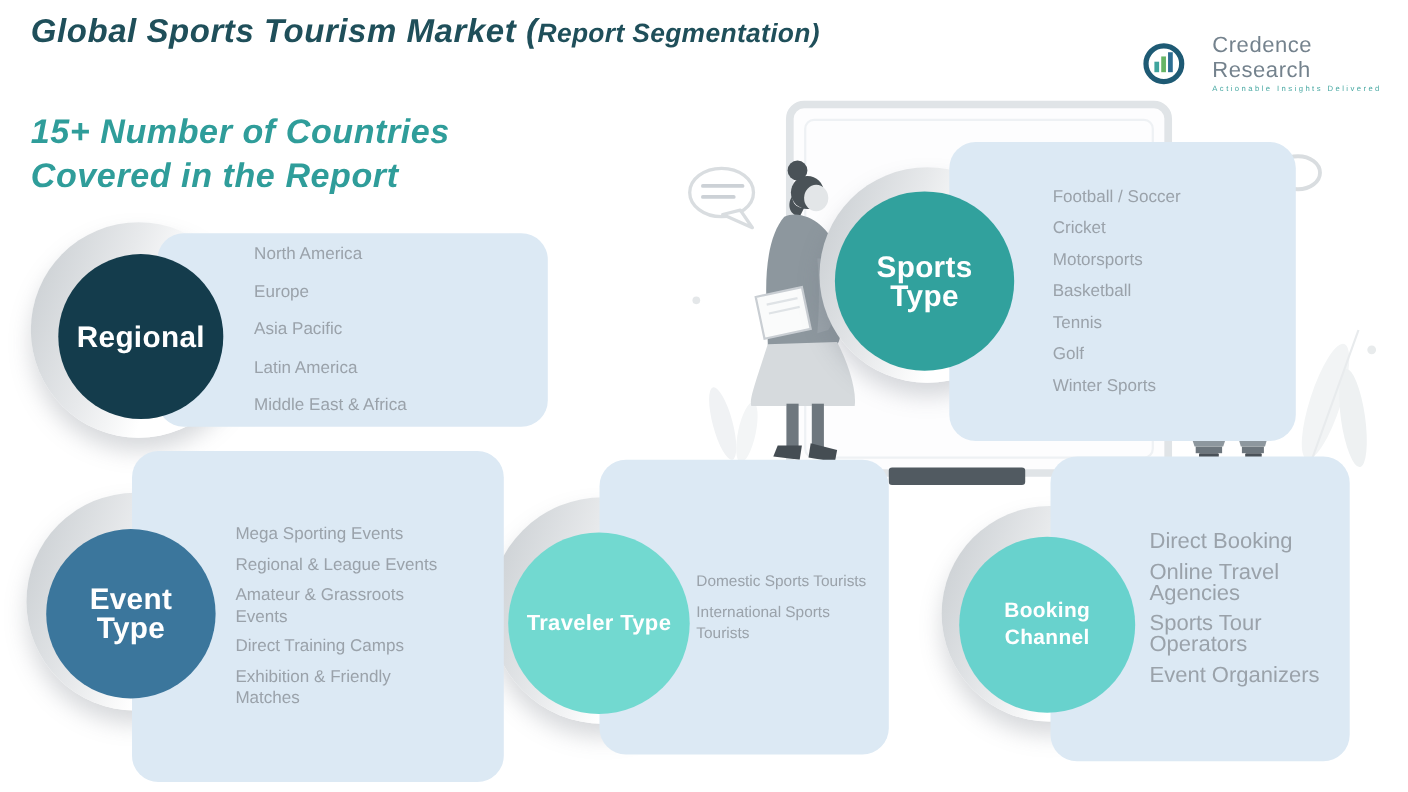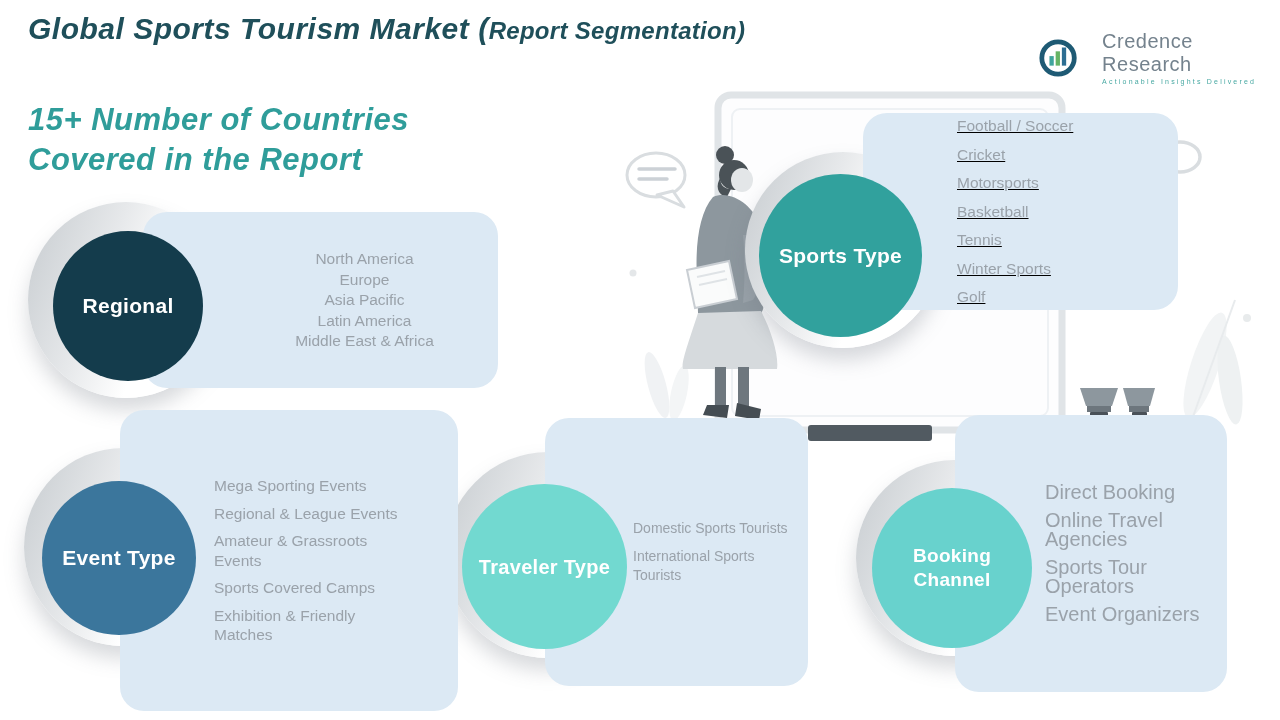--- a/index.html
+++ b/index.html
@@ -16,31 +16,31 @@
 
   
   .headline{position:absolute;left:28px;top:100px;color:#2f9d9a;font-weight:bold;font-style:italic;font-size:31px;line-height:40px;letter-spacing:.5px;}
 
   
   .seg-card{position:absolute;background:#dce9f4;border-radius:24px;z-index:3;display:flex;flex-direction:column;justify-content:center;}
   .seg-ring{position:absolute;border-radius:50%;z-index:2;
             background:linear-gradient(110deg,#c6cbcf 0%,#e7e9eb 38%,#ffffff 62%);
             box-shadow:0 12px 20px rgba(110,120,130,.28);}
   .seg-circle{position:absolute;border-radius:50%;z-index:4;display:flex;align-items:center;justify-content:center;text-align:center;}
-  .circle-label{color:#ffffff;font-weight:bold;font-size:21px;letter-spacing:.3px;line-height:26px;padding:0 14px;}
+  .circle-label{color:#ffffff;font-weight:bold;font-size:27px;letter-spacing:.3px;line-height:26px;padding:0 14px;}
   .seg-list{display:flex;flex-direction:column;color:#9aa2aa;font-size:15.5px;line-height:19.5px;}
   .seg-item{white-space:pre-line;}
 
   
   #card-regional{left:143px;top:212px;width:355px;height:176px;}
-  #card-regional .seg-list{padding-left:88px;gap:1px;align-items:center;}
+  #card-regional .seg-list{padding-left:88px;gap:15px;}
   #ring-regional{left:28px;top:202px;width:196px;height:196px;}
   #circle-regional{left:53px;top:231px;width:150px;height:150px;}
 
-  #card-sports{left:863px;top:113px;width:315px;height:197px;text-decoration:underline;}
+  #card-sports{left:863px;top:129px;width:315px;height:272px;}
   #card-sports .seg-list{padding-left:94px;gap:9px;}
   #ring-sports{left:745px;top:152px;width:196px;height:196px;}
   #circle-sports{left:759px;top:174px;width:163px;height:163px;}
 
   #card-event{left:120px;top:410px;width:338px;height:301px;}
   #card-event .seg-list{padding-left:94px;gap:8px;}
   #ring-event{left:24px;top:448px;width:198px;height:198px;}
   #circle-event{left:42px;top:481px;width:154px;height:154px;}
 
   #card-traveler{left:545px;top:418px;width:263px;height:268px;}
@@ -161,36 +161,36 @@
   </div>
 
   <div class="seg-ring" id="ring-sports"></div>
   <div class="seg-card" id="card-sports">
     <div class="seg-list">
         <div class="seg-item">Football / Soccer</div>
         <div class="seg-item">Cricket</div>
         <div class="seg-item">Motorsports</div>
         <div class="seg-item">Basketball</div>
         <div class="seg-item">Tennis</div>
+        <div class="seg-item">Golf</div>
         <div class="seg-item">Winter Sports</div>
-        <div class="seg-item">Golf</div>
       </div>
   </div>
   <div class="seg-circle" id="circle-sports" style="background: rgb(49, 161, 157);">
     <span class="circle-label">Sports Type</span>
   </div>
 
   <div class="seg-ring" id="ring-event"></div>
   <div class="seg-card" id="card-event">
     <div class="seg-list">
         <div class="seg-item">Mega Sporting Events</div>
         <div class="seg-item">Regional &amp; League Events</div>
         <div class="seg-item">Amateur &amp; Grassroots
 Events</div>
-        <div class="seg-item">Sports Covered Camps</div>
+        <div class="seg-item">Direct Training Camps</div>
         <div class="seg-item">Exhibition &amp; Friendly
 Matches</div>
       </div>
   </div>
   <div class="seg-circle" id="circle-event" style="background: rgb(59, 118, 156);">
     <span class="circle-label">Event Type</span>
   </div>
 
   <div class="seg-ring" id="ring-traveler"></div>
   <div class="seg-card" id="card-traveler">

